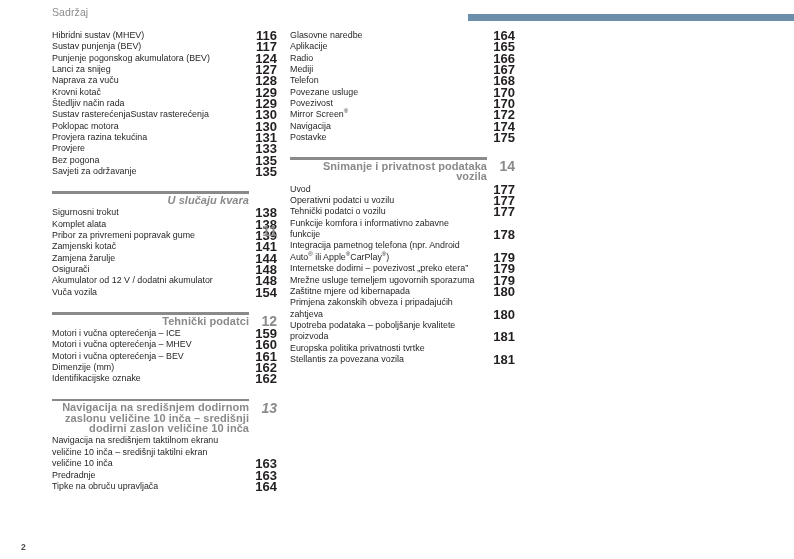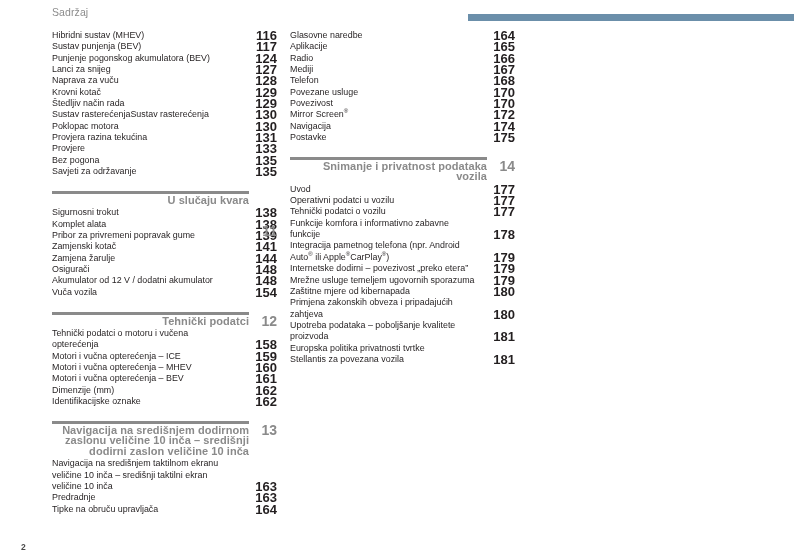--- a/index.html
+++ b/index.html
@@ -186,21 +186,21 @@
           <div class="entry-page">135</div>
         </div>
         <div class="entry">
           <div class="entry-label">Savjeti za održavanje</div>
           <div class="entry-page">135</div>
         </div>
       </div>
       <div class="section">
         <div class="section-head">
           <div class="section-rule short" style="background: rgb(138, 138, 138);"></div>
-          <div class="section-title" style="color: rgb(138, 138, 138);">U slučaju kvara</div>
+          <div class="section-title" style="color: rgb(138, 138, 138); font-style: italic;">U slučaju kvara</div>
           <div class="section-num" style="color: rgb(138, 138, 138); margin-top: 31px;">11</div>
         </div>
         <div class="entry">
           <div class="entry-label">Sigurnosni trokut</div>
           <div class="entry-page">138</div>
         </div>
         <div class="entry">
           <div class="entry-label">Komplet alata</div>
           <div class="entry-page">138</div>
         </div>
@@ -228,24 +228,20 @@
           <div class="entry-label">Vuča vozila</div>
           <div class="entry-page">154</div>
         </div>
       </div>
       <div class="section">
         <div class="section-head">
           <div class="section-rule short" style="background: rgb(138, 138, 138);"></div>
           <div class="section-title" style="color: rgb(138, 138, 138);">Tehnički podatci</div>
           <div class="section-num" style="color: rgb(138, 138, 138);">12</div>
         </div>
-        <div class="entry multiline">
-          <div class="entry-label">Tehnički podatci o motoru i vučena<br>opterećenja</div>
-          <div class="entry-page">158</div>
-        </div>
         <div class="entry">
           <div class="entry-label">Motori i vučna opterećenja – ICE</div>
           <div class="entry-page">159</div>
         </div>
         <div class="entry">
           <div class="entry-label">Motori i vučna opterećenja – MHEV</div>
           <div class="entry-page">160</div>
         </div>
         <div class="entry">
           <div class="entry-label">Motori i vučna opterećenja – BEV</div>
@@ -257,21 +253,21 @@
         </div>
         <div class="entry">
           <div class="entry-label">Identifikacijske oznake</div>
           <div class="entry-page">162</div>
         </div>
       </div>
       <div class="section">
         <div class="section-head">
           <div class="section-rule short" style="background: rgb(138, 138, 138);"></div>
           <div class="section-title" style="color: rgb(138, 138, 138);">Navigacija na središnjem dodirnom zaslonu veličine 10 inča – središnji dodirni zaslon veličine 10 inča</div>
-          <div class="section-num" style="color: rgb(138, 138, 138);">13</div>
+          <div class="section-num" style="color: rgb(138, 138, 138); font-style: italic;">13</div>
         </div>
         <div class="entry multiline">
           <div class="entry-label">Navigacija na središnjem taktilnom ekranu<br>veličine 10 inča – središnji taktilni ekran<br>veličine 10 inča</div>
           <div class="entry-page">163</div>
         </div>
         <div class="entry">
           <div class="entry-label">Predradnje</div>
           <div class="entry-page">163</div>
         </div>
         <div class="entry">

